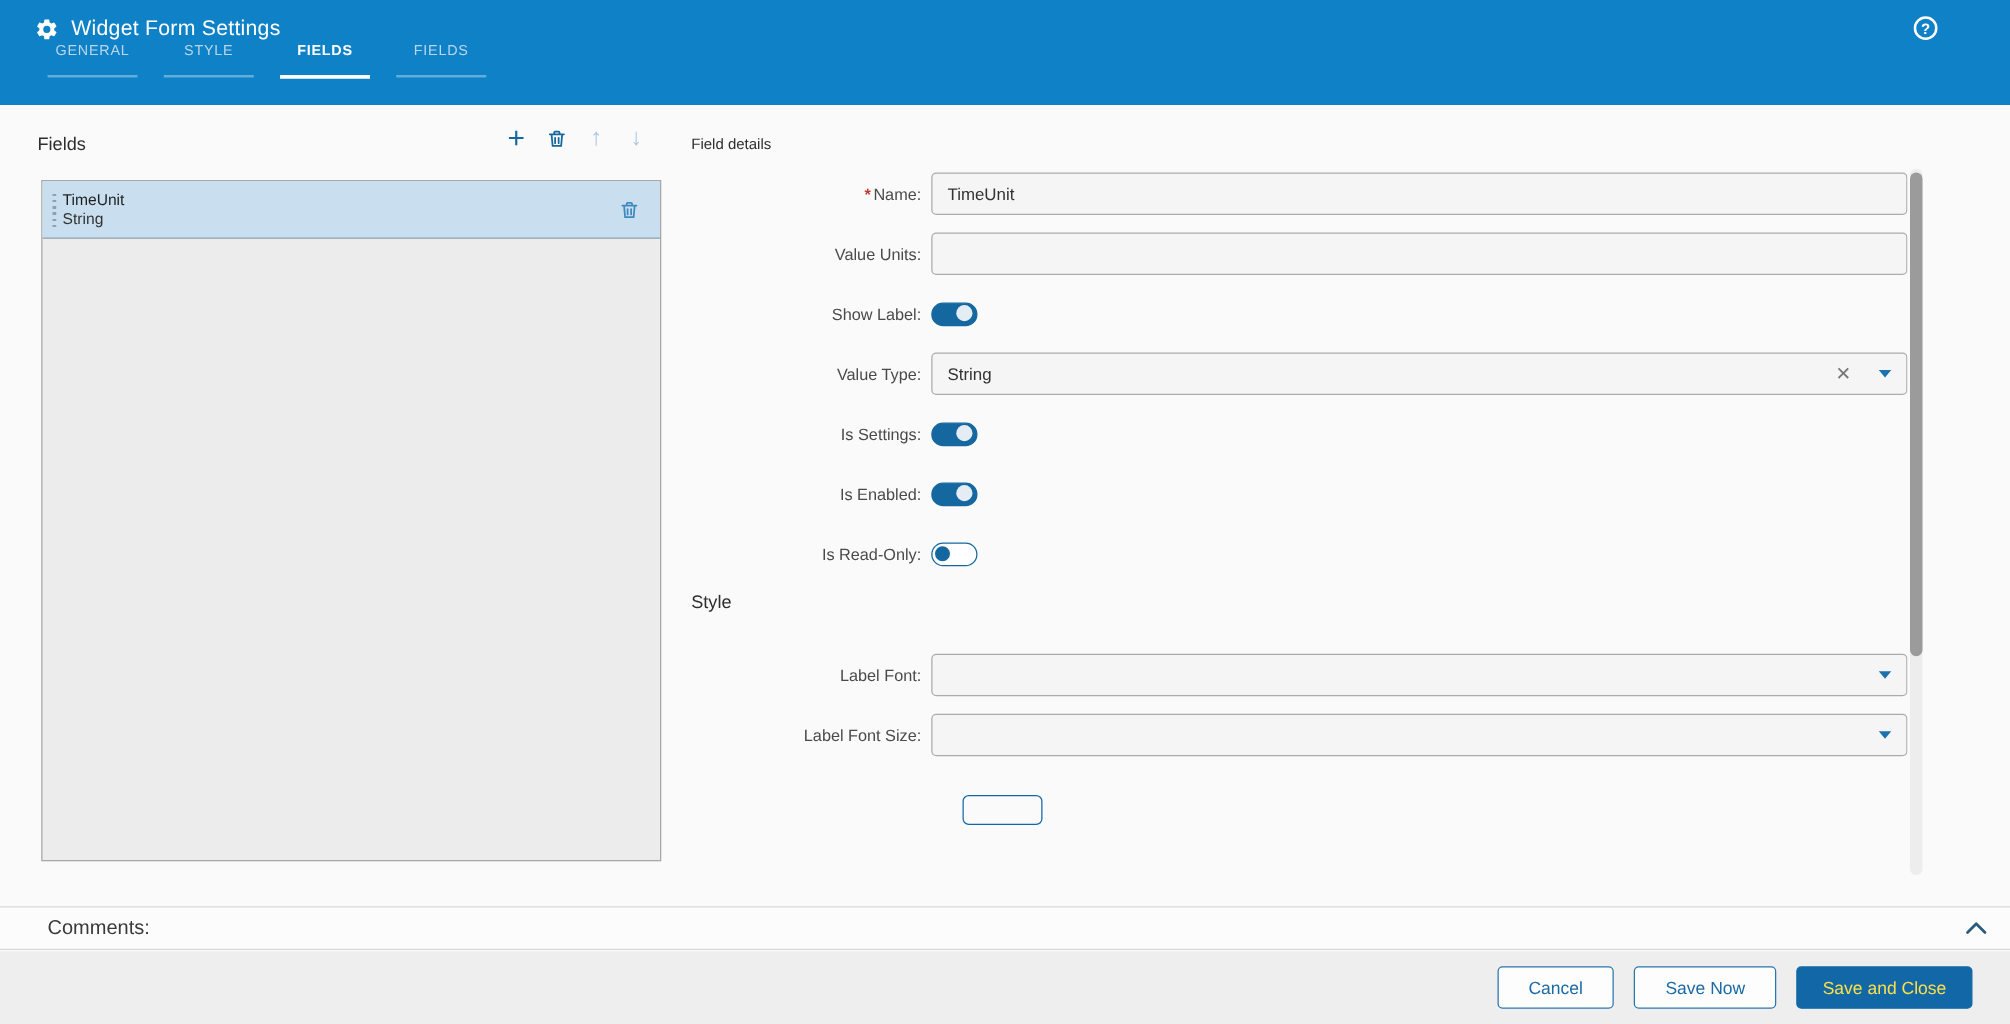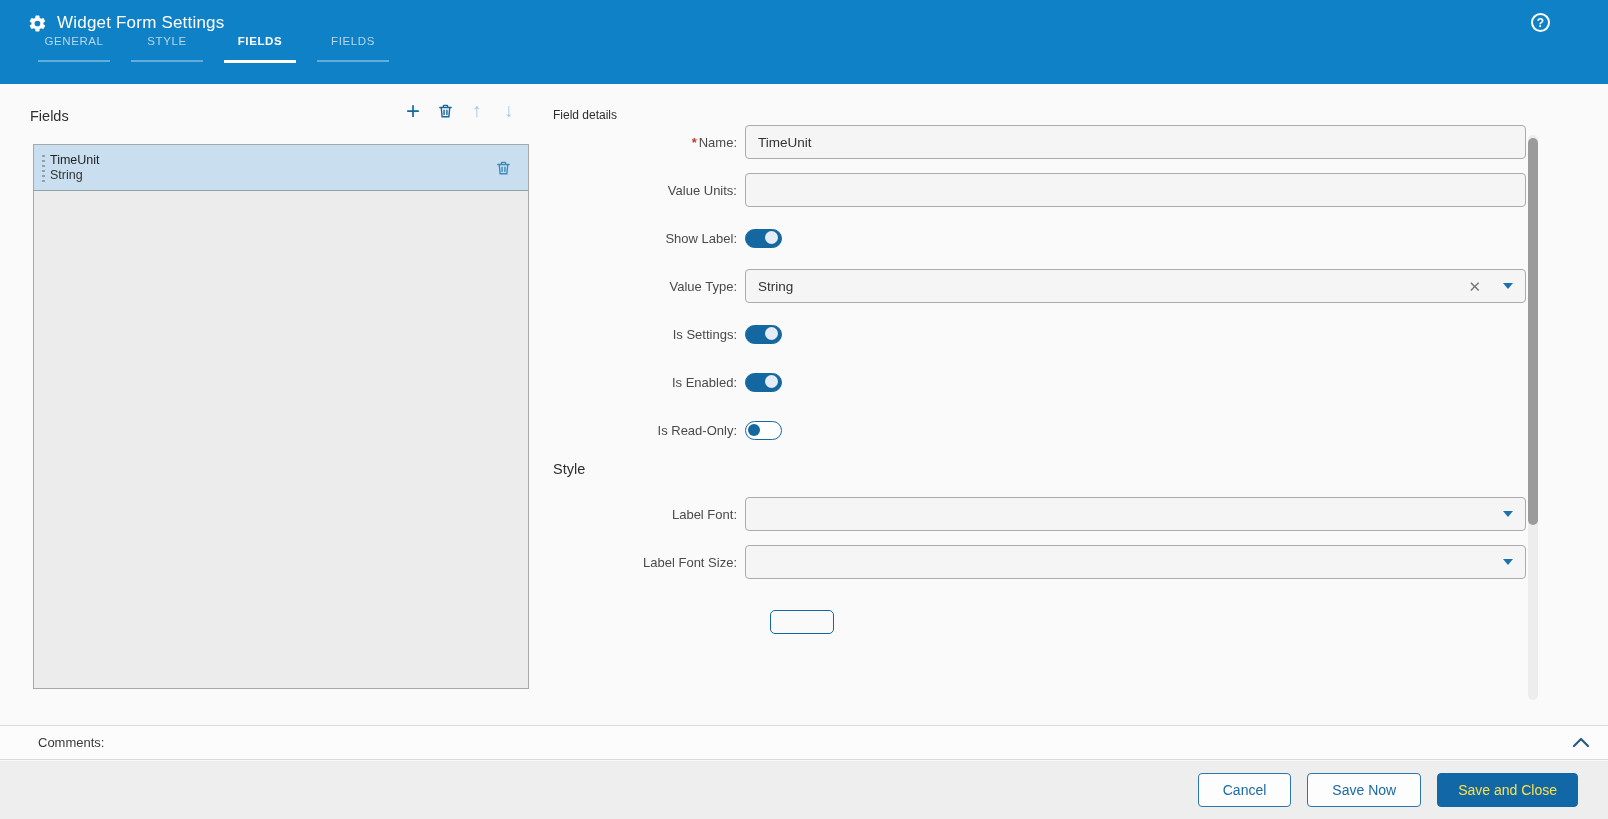--- a/index.html
+++ b/index.html
@@ -43,49 +43,49 @@
   .grip{position:absolute;left:8px;top:10px;width:3px;height:27px;
         background:repeating-linear-gradient(to bottom,#8ba2b4 0 2px,transparent 2px 5px);}
   .item-text{margin-left:16px;line-height:15px;font-size:12.5px;color:#1f1f1f;}
   .item-type{color:#333;}
   .item-trash{position:absolute;right:16px;top:14px;width:17px;height:18px;color:var(--row-trash);cursor:pointer;}
 
   
   .details-viewport{position:absolute;left:553px;top:100px;width:973px;height:591px;overflow:hidden;}
   .details-heading{margin-top:8px;font-size:12px;color:var(--heading-text);}
   .frow{display:flex;align-items:center;margin-top:14px;height:34px;}
-  .frow.first{margin-top:3px;}
+  .frow.first{margin-top:16px;}
   .flbl{width:192px;text-align:right;padding-right:8px;font-size:13px;color:var(--label-text);flex:none;}
   .req{color:var(--required);margin-right:2px;font-weight:700;}
   .fctl{flex:1;display:flex;align-items:center;}
   .txt,.select{width:100%;height:34px;background:var(--input-bg);border:1px solid var(--input-border);
        border-radius:4px;font-family:"Liberation Sans",sans-serif;font-size:13.5px;color:var(--value-text);padding:0 12px;}
   .select{display:flex;align-items:center;cursor:pointer;}
   .sel-val{flex:1;}
   .clear-x{color:#777;font-size:15px;margin-right:22px;cursor:pointer;line-height:1;}
   .caret{width:0;height:0;border-left:5.5px solid transparent;border-right:5.5px solid transparent;
          border-top:6.5px solid #1b72ad;cursor:pointer;}
   .toggle{position:relative;width:37px;height:19px;border-radius:10px;border:1.5px solid var(--accent);
           background:#fff;cursor:pointer;flex:none;}
   .knob{position:absolute;left:2px;top:2px;width:12px;height:12px;border-radius:50%;background:var(--accent);}
   .toggle.on{background:var(--accent);}
   .toggle.on .knob{left:auto;right:3px;top:1.5px;width:13px;height:13px;background:#e4ecf4;}
   .style-heading{margin-top:14px;font-size:14.5px;color:var(--heading-text);height:18px;}
-  .frow.after-style{margin-top:18px;}
+  .frow.after-style{margin-top:31px;}
   .clipped-box{margin-top:31px;margin-left:217px;width:64px;height:24px;border:1.5px solid var(--accent-btn);border-radius:5px;background:var(--page-bg);}
 
   
   .scroll-track{position:absolute;left:1528px;top:135px;width:10px;height:565px;background:var(--scroll-track);border-radius:5px;}
   .scroll-thumb{position:absolute;left:1528px;top:138px;width:10px;height:387px;background:var(--scroll-thumb);border-radius:5px;cursor:pointer;}
 
   
   .comments-row{position:absolute;left:0;top:725px;width:1608px;height:35px;background:#fcfcfc;
                 border-top:1px solid var(--divider);border-bottom:1px solid var(--divider);
                 display:flex;align-items:center;}
-  .comments-label{margin-left:38px;font-size:13px;color:#3a3a3a;}
+  .comments-label{margin-left:38px;font-size:16px;color:#3a3a3a;}
   .collapse-chevron{position:absolute;right:18px;top:10px;width:18px;height:12px;cursor:pointer;color:var(--chevron);}
   .footer{position:absolute;left:0;top:761px;width:1608px;height:58px;background:var(--footer-bg);
           display:flex;align-items:center;justify-content:flex-end;gap:16px;padding-right:30px;}
   .btn{height:34px;border-radius:4px;font-family:"Liberation Sans",sans-serif;font-size:14px;
        display:flex;align-items:center;justify-content:center;cursor:pointer;}
   .btn.ghost{background:#fdfdfd;border:1px solid #2a76ad;color:#1a6aa5;padding:0 24px;}
   .btn.primary{background:var(--accent-btn);border:1px solid var(--accent-btn);color:#fde047;padding:0 20px;}
 </style>
 </head>
 <body>

